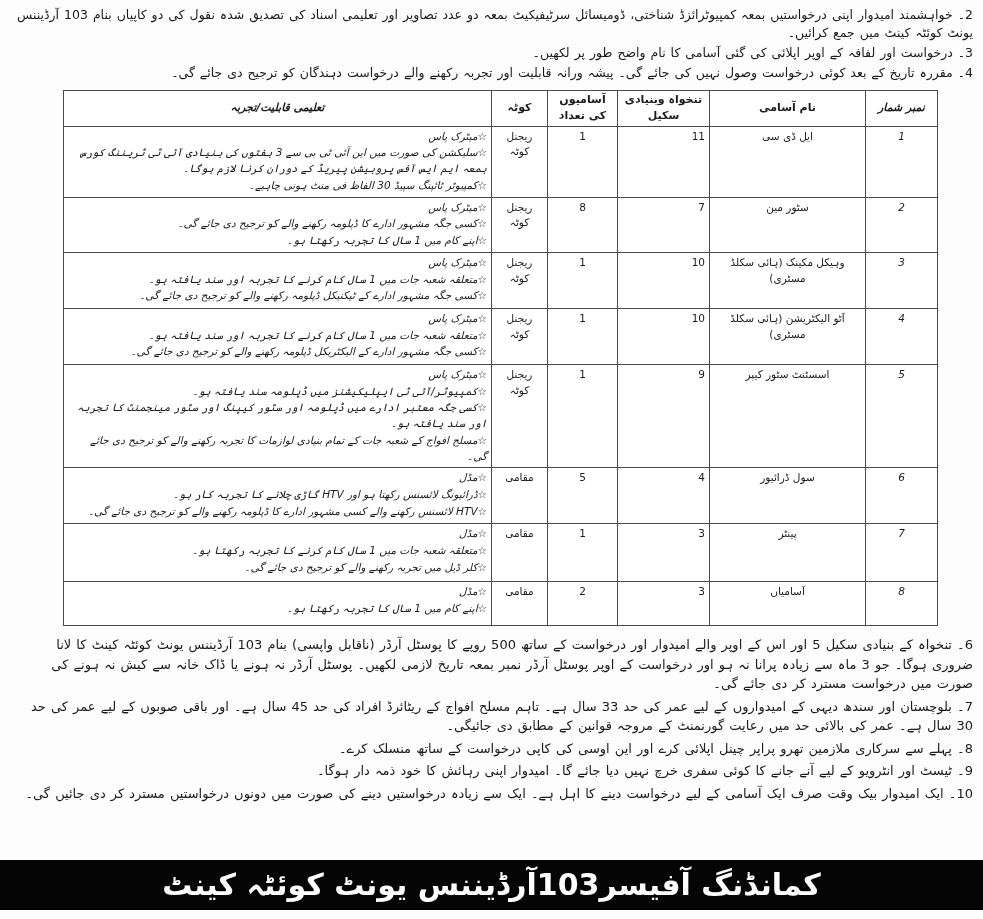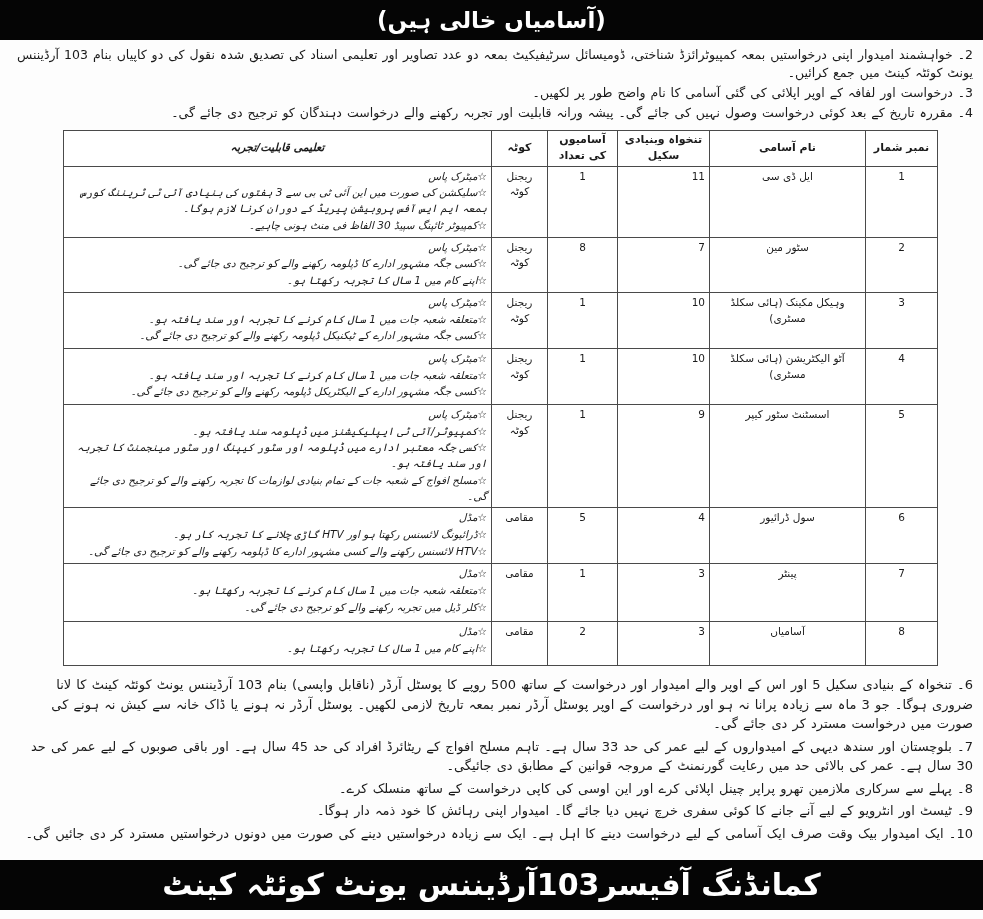--- a/index.html
+++ b/index.html
@@ -59,44 +59,41 @@
     line-height: 1.5;
   }
   table.vacancies th {
     font-weight: bold;
     text-align: center;
     font-size: 11px;
     padding: 1px 2px;
     height: 20px;
     vertical-align: middle;
   }
-  .c-serial { width: 72px; text-align: center; }
+  .c-serial { width: 72px; text-align: center; font-style: italic; }
   .c-post   { width: 156px; text-align: center; }
   .c-scale  { width: 92px; }
   .c-count  { width: 70px; text-align: center; }
   .c-quota  { width: 56px; text-align: center; font-size: 9.5px; }
   .c-qual   { width: 428px; text-align: right; font-style: italic; }
   .c-qual div { margin-bottom: 1px; }
   tr.r1 td { height: 62px; }
   tr.r2 td { height: 52px; }
   tr.r3 td { height: 56px; }
   tr.r4 td { height: 56px; }
   tr.r5 td { height: 72px; }
   tr.r6 td { height: 56px; }
   tr.r7 td { height: 58px; }
   tr.r8 td { height: 44px; }
 </style>
 </head>
 <body>
 
 <div class="page">
 
-  <div class="banner top">
-    <span>(آسامیاں خالی ہیں)</span>
-  </div>
 
   <div class="notes top">
     <div class="note">2۔ خواہشمند امیدوار اپنی درخواستیں بمعہ کمپیوٹرائزڈ شناختی، ڈومیسائل سرٹیفیکیٹ بمعہ دو عدد تصاویر اور تعلیمی اسناد کی تصدیق شدہ نقول کی دو کاپیاں بنام 103 آرڈیننس یونٹ کوئٹہ کینٹ میں جمع کرائیں۔</div>
     <div class="note">3۔ درخواست اور لفافہ کے اوپر اپلائی کی گئی آسامی کا نام واضح طور پر لکھیں۔</div>
     <div class="note">4۔ مقررہ تاریخ کے بعد کوئی درخواست وصول نہیں کی جائے گی۔ پیشہ ورانہ قابلیت اور تجربہ رکھنے والے درخواست دہندگان کو ترجیح دی جائے گی۔</div>
   </div>
 
   <table class="vacancies">
     <thead>
       <tr>

